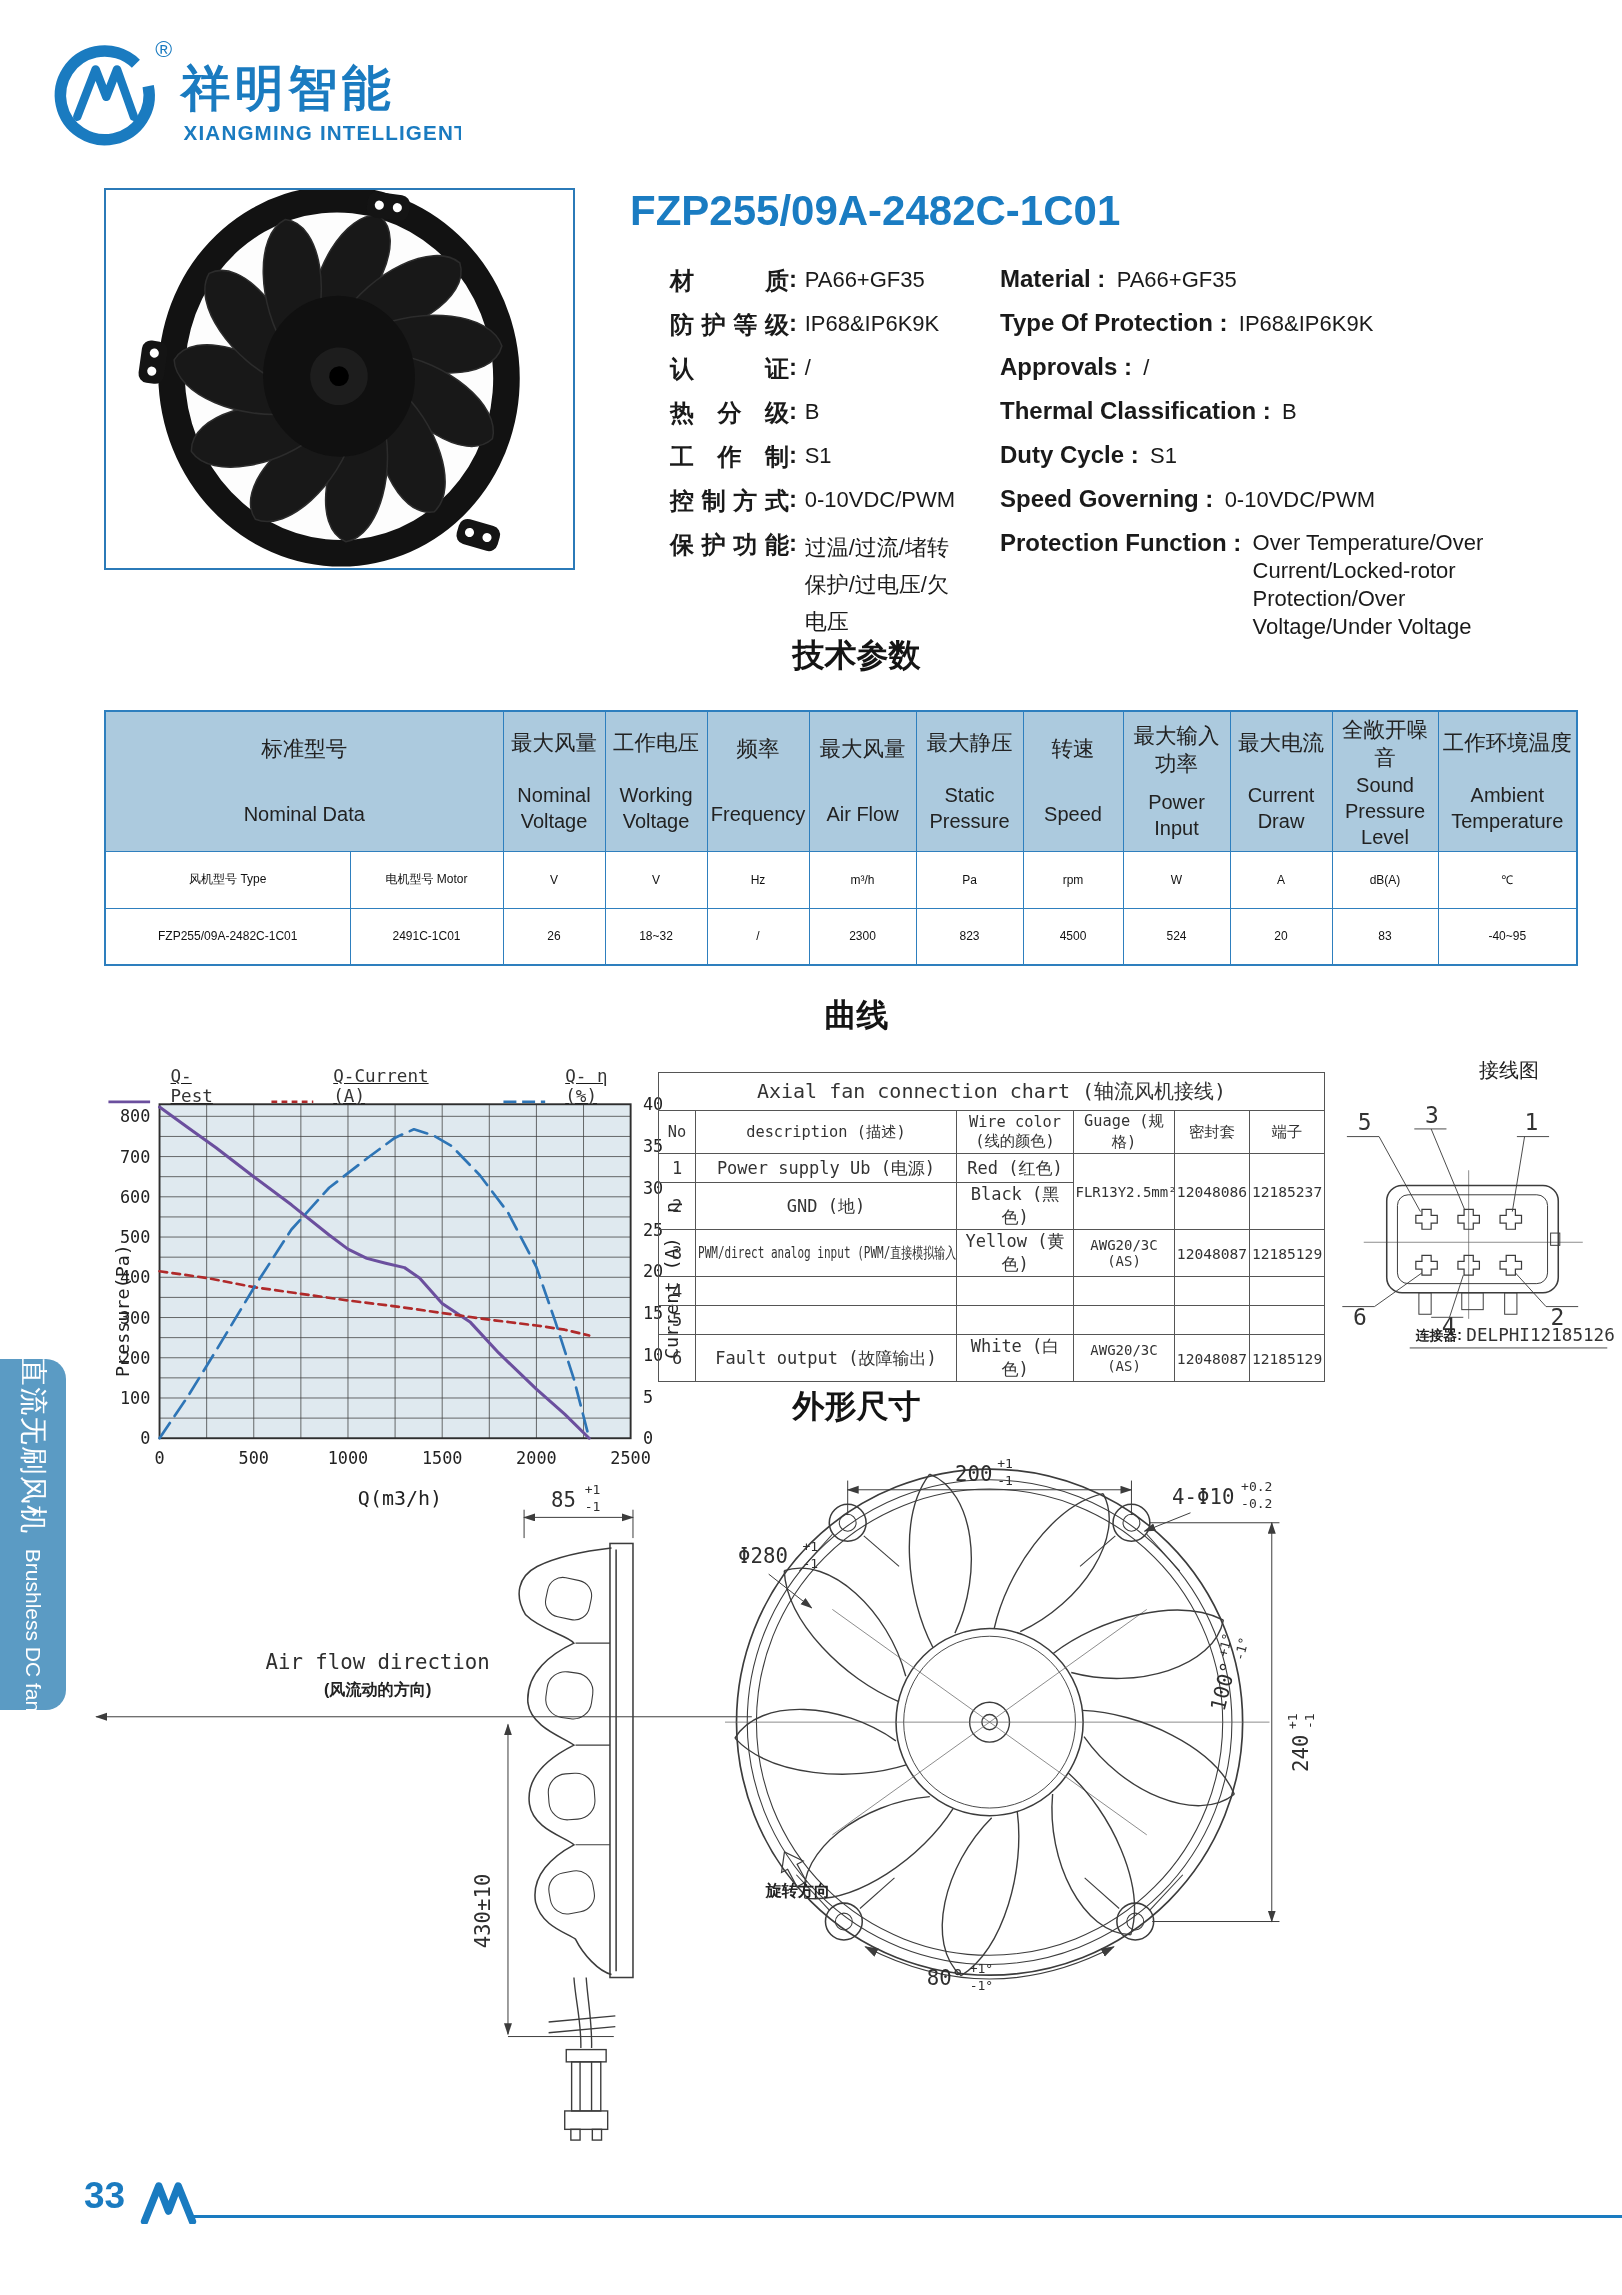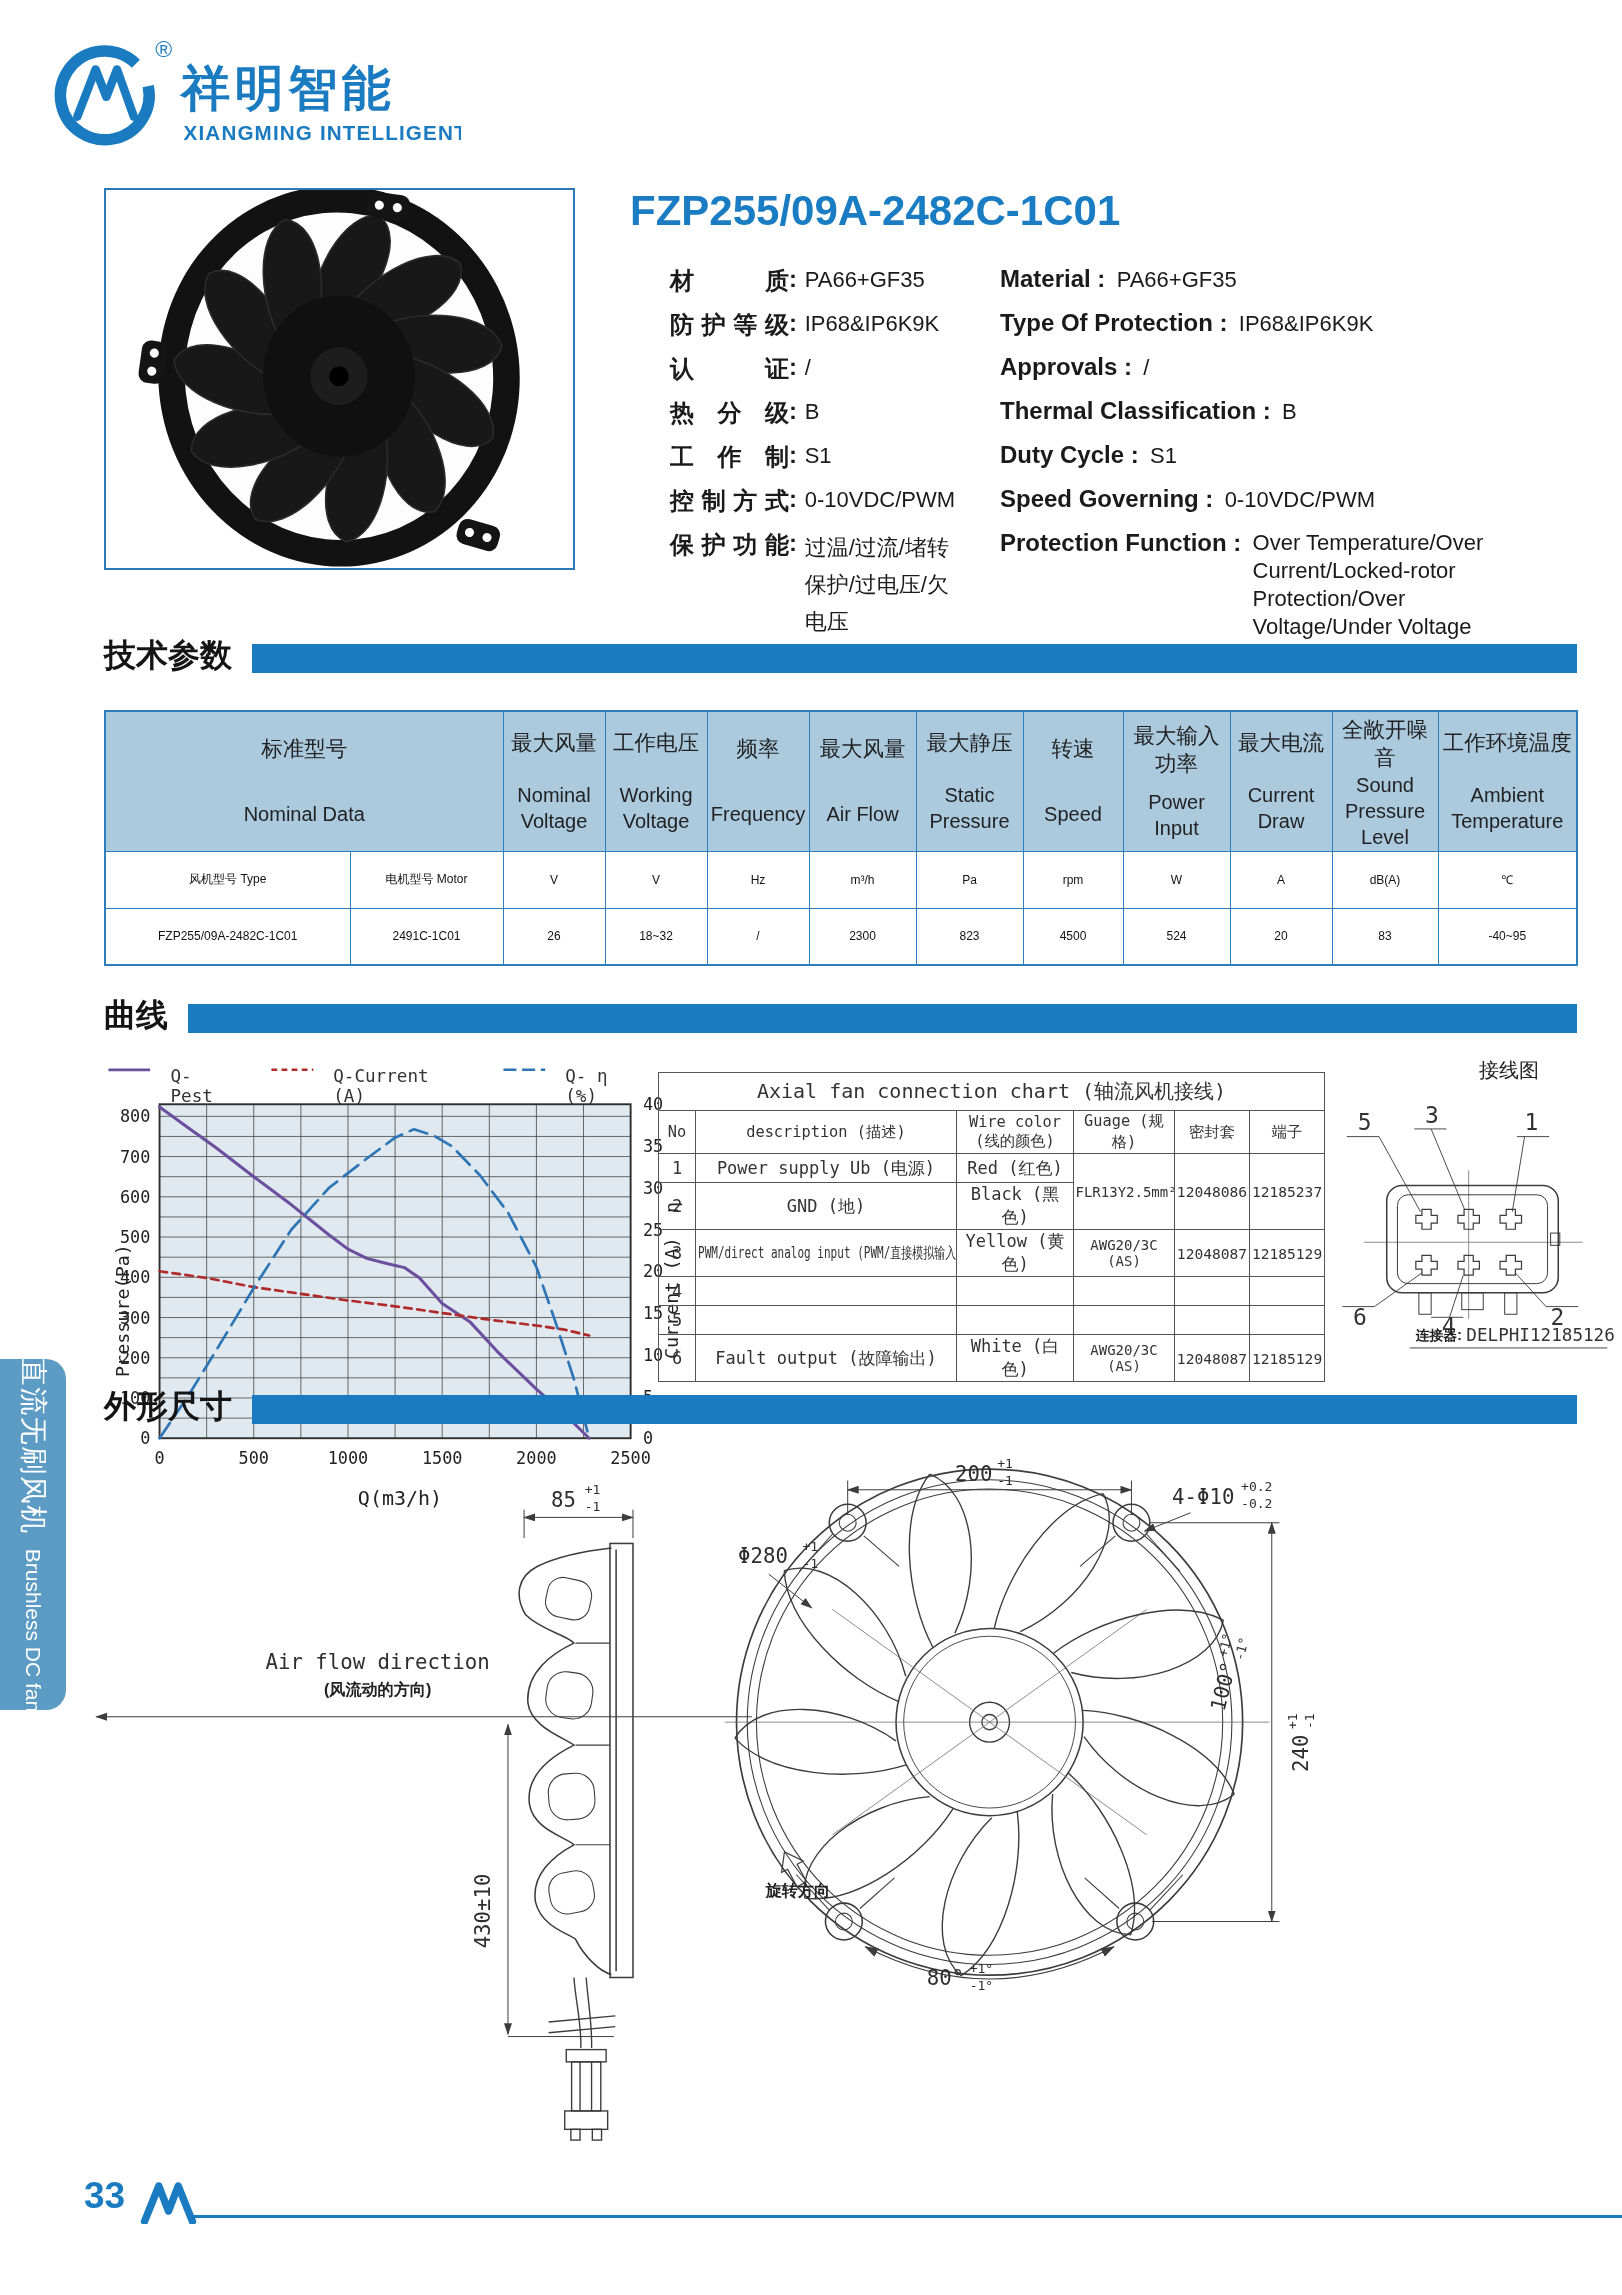--- a/index.html
+++ b/index.html
@@ -22,40 +22,40 @@
   .cn-label{display:inline-block;width:119px;font-size:24px;font-weight:bold;
     text-align:justify;text-align-last:justify;vertical-align:top;}
   .colon{font-size:24px;font-weight:bold;}
   .cn-val{font-size:22px;margin-left:7.7px;}
   .cn-val-multi{display:inline-block;width:165px;line-height:37px;vertical-align:top;font-size:22px;margin-left:7.7px;}
   .en-label{font-size:24px;font-weight:bold;}
   .en-val{font-size:22px;margin-left:4.6px;}
   .en-val-multi{display:inline-block;width:257px;line-height:28px;vertical-align:top;font-size:22px;margin-left:4.6px;}
 
   
-  .sec{position:absolute;left:104px;width:1473px;display:flex;align-items:center;}
+  .sec{position:absolute;left:120px;width:1473px;display:flex;align-items:center;flex-direction:column;}
   .sec-title{font-size:32px;font-weight:bold;color:#141414;white-space:nowrap;}
   .sec-bar{flex:1;height:29px;background:#1a7bc0;margin-left:20px;margin-top:4.6px;}
   #sec-tech{top:634px;} #sec-curve{top:994px;} #sec-dims{top:1385px;}
 
   
   #tech-table{position:absolute;left:104px;top:710px;width:1473px;border-collapse:collapse;table-layout:fixed;}
   #tech-table td{border:1.5px solid #2e7fbe;text-align:center;vertical-align:middle;padding:0;}
   #tech-table{border:2.3px solid #2e7fbe;}
   #tech-table tr.hrow{height:140px;}
   #tech-table tr.urow{height:57px;} #tech-table tr.drow{height:57px;}
   #tech-table tr.hrow td{background:#accade;}
   .hcell{display:flex;flex-direction:column;justify-content:space-around;height:130px;align-items:center;}
   .hcn{font-size:21.5px;color:#222;line-height:28px;}
   .hen{font-size:20px;color:#222;line-height:26px;}
   .ucell,.dcell{font-size:12px;color:#111;}
 
   
   #legend{position:absolute;left:107px;top:1066px;width:537px;display:flex;justify-content:center;gap:40px;align-items:center;}
-  .legend-item{display:flex;align-items:flex-start;gap:19px;}
+  .legend-item{display:flex;align-items:flex-end;gap:19px;text-decoration:underline;}
   .legend-label{font-family:"DejaVu Sans Mono",monospace;font-size:17.6px;color:#333;}
   #curve-svg{position:absolute;left:98px;top:1092px;}
   .tick{font-family:"DejaVu Sans Mono",monospace;font-size:22px;fill:#222;}
   .axlab{position:absolute;font-family:"DejaVu Sans Mono",monospace;font-size:18.4px;color:#222;white-space:nowrap;}
   #ylab-left{left:112px;top:1377px;transform:rotate(-90deg);transform-origin:0 0;}
   #ylab-r2{left:661px;top:1213px;transform:rotate(-90deg);transform-origin:0 0;}
   #ylab-right{left:661px;top:1359px;transform:rotate(-90deg);transform-origin:0 0;}
   #xlab{left:327px;top:1486px;width:146px;text-align:center;font-size:20px;}
 
   

